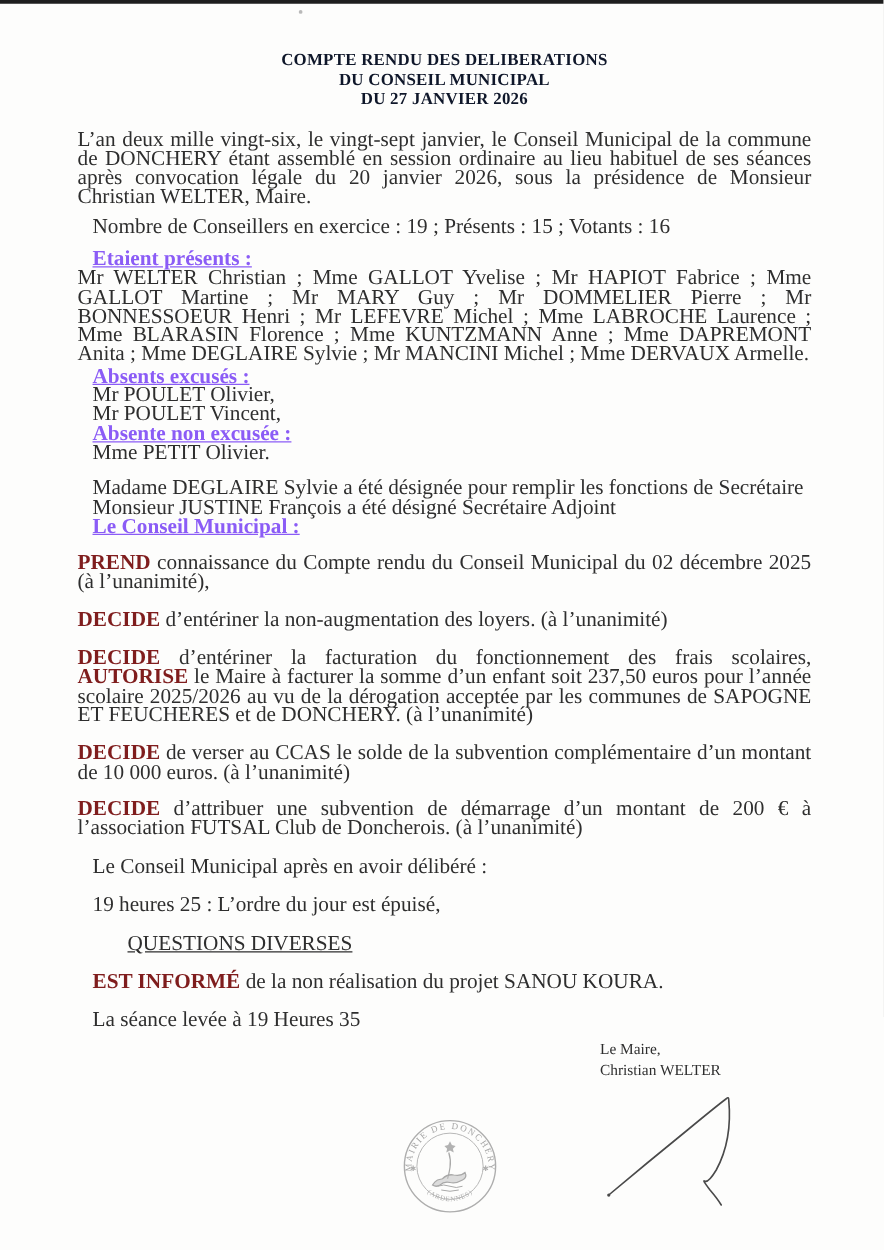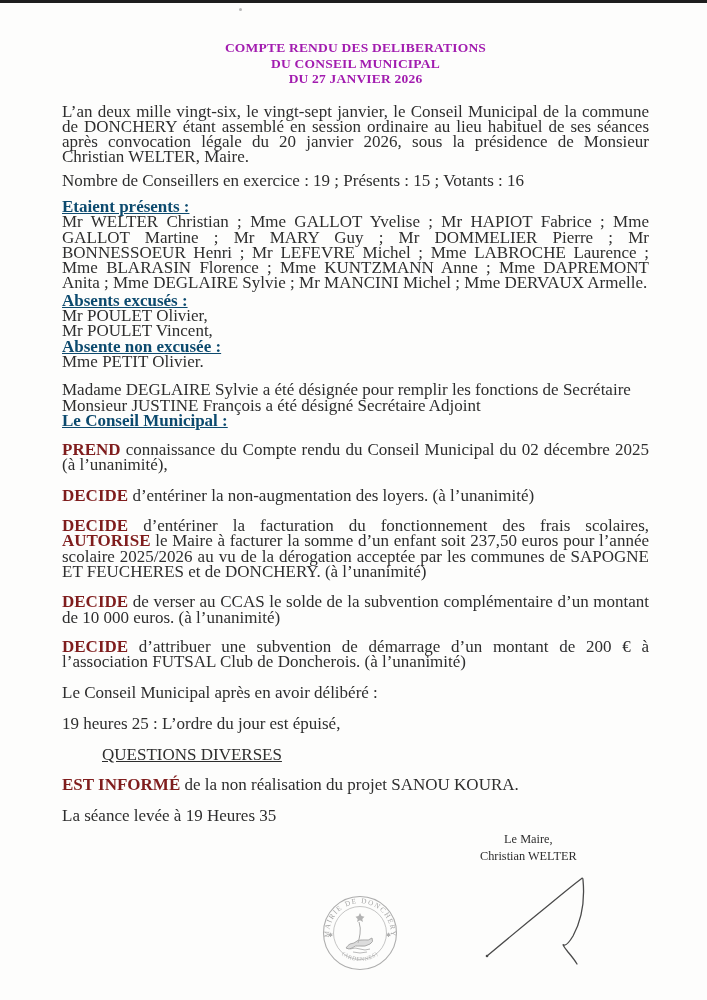--- a/index.html
+++ b/index.html
@@ -25,54 +25,54 @@
     top: 8px; left: 239px;
     width: 3px; height: 3px;
     background: #b9b9b9;
     border-radius: 50%;
   }
   .title-block {
     text-align: center;
     font-weight: bold;
     font-size: 13.5px;
     line-height: 15.5px;
-    color: #a21caf;
+    color: #0f172a;
     letter-spacing: 0.2px;
   }
   .para {
     font-size: 17px;
     line-height: 15.3px;
     text-align: justify;
     margin: 0;
   }
-  .single { text-align: left; }
+  .single { text-align: left; margin-left: 12px; }
   .m-intro   { margin-top: 17px; }
   .m-counts  { margin-top: 8px; }
   .m-heading { margin-top: 11px; }
   .m-small   { margin-top: 2px; }
   .m-block   { margin-top: 13px; }
   .m-delib   { margin-top: 15px; }
   .m-delib1  { margin-top: 14px; }
   .heading {
     font-weight: bold;
     text-decoration: underline;
-    color: #0c4a6e;
+    color: #8b5cf6;
   }
   b { color: #7f1d1d; }
   .questions {
     margin-left: 40px;
     text-decoration: underline;
   }
   .signature-block {
     position: absolute;
     left: 480px;
     top: 831px;
     font-size: 12.3px;
     line-height: 17px;
-    text-align: center;
+    text-align: left;
     font-family: Liberation Serif, serif;
   }
   .stamp {
     position: absolute;
     left: 320px;
     top: 893px;
     opacity: 0.8;
   }
   .signature-svg {
     position: absolute;

